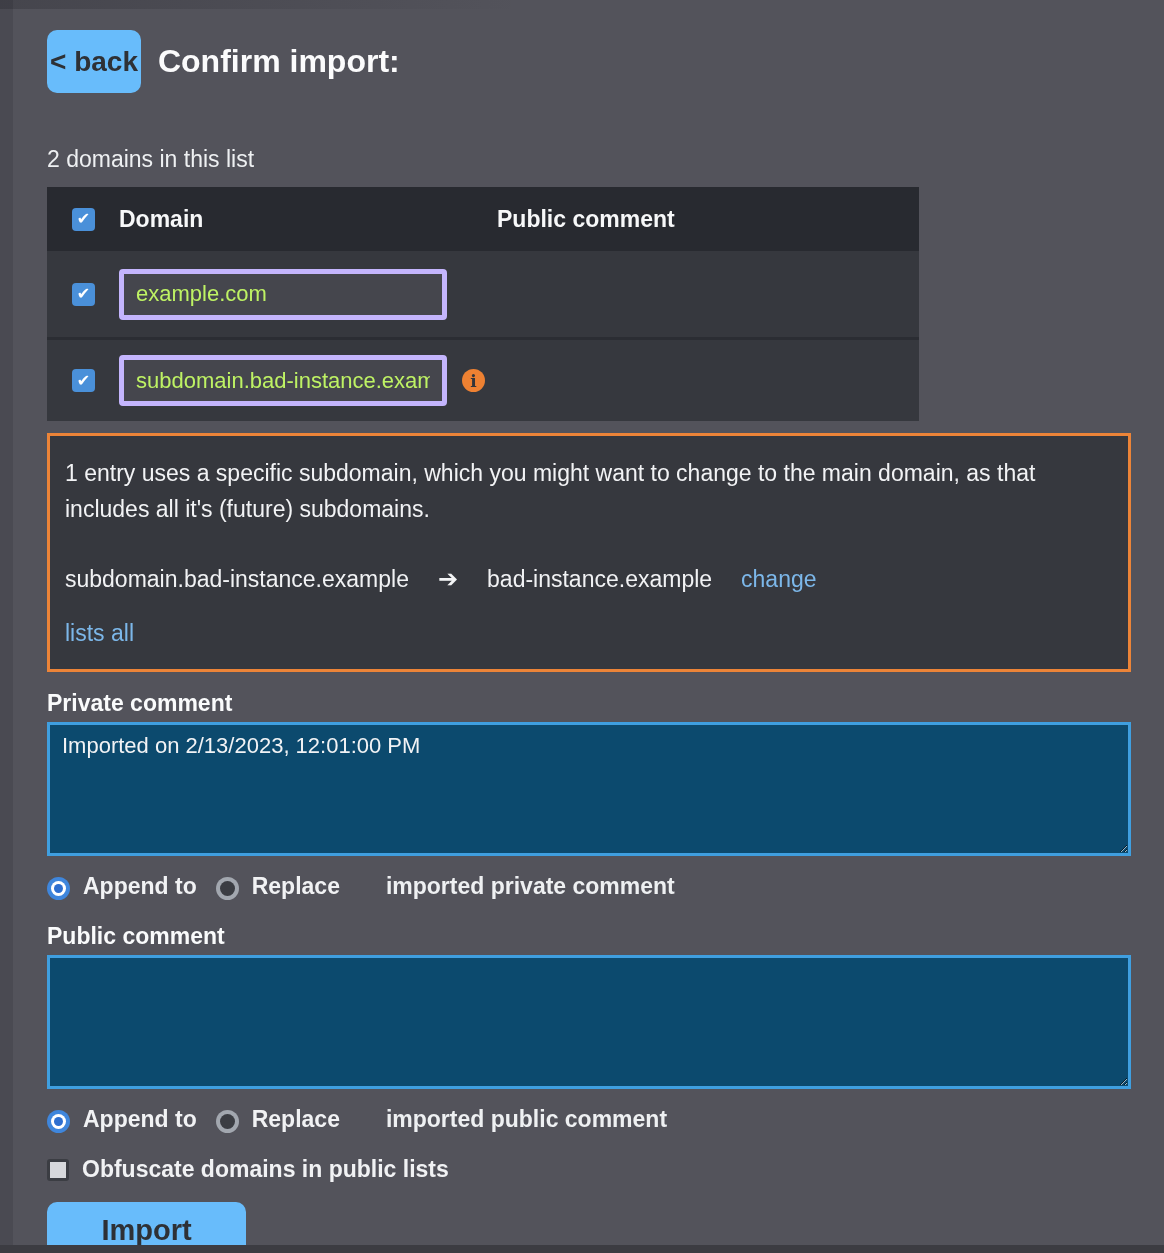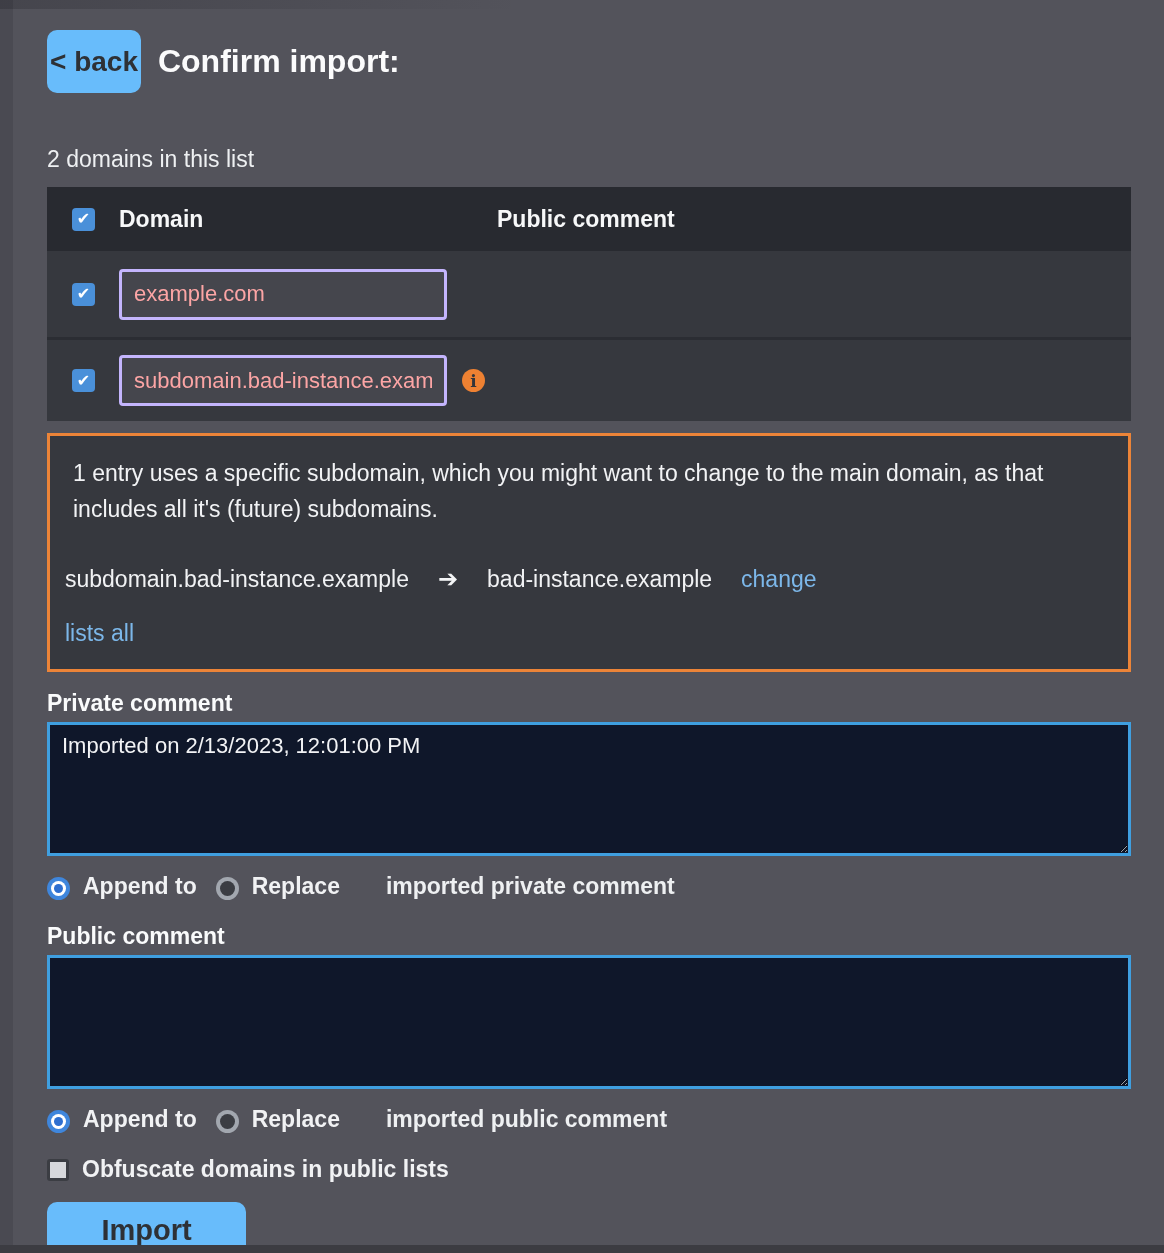--- a/index.html
+++ b/index.html
@@ -22,68 +22,68 @@
   .btn-back {
     background:#68bcfb; color:#2e3136; border:none; border-radius:10px;
     font-family:inherit; font-size:28px; font-weight:bold;
     height:63px; padding:0 3px; cursor:pointer;
   }
   .page-title { font-size:32px; font-weight:bold; color:#fbfbfc; }
 
   .summary { margin-top:53px; font-size:23px; color:#eef0f2; }
 
   
-  .dtable { margin-top:14px; width:1084px; }
+  .dtable { margin-top:14px; width:872px; }
   .thead, .trow { display:grid; grid-template-columns:72px 378px 1fr; align-items:center; }
   .thead { background:#282a30; height:64px; font-weight:bold; font-size:23px; color:#f7f8f9; }
   .tbody { background:#36383e; }
   .trow-1 { height:86px; }
   .trow-2 { height:81px; }
   .row-sep { height:3px; background:#2b2d33; }
   .cb-cell { padding-left:25px; }
 
   .checkbox {
     width:23px; height:23px; border-radius:4px; background:#4a90d9;
     display:flex; align-items:center; justify-content:center; cursor:pointer;
   }
   .checkbox::after { content:"✔"; color:#ffffff; font-size:16px; font-weight:bold; line-height:1; }
   .checkbox.unchecked { background:#d7d8dc; border:3px solid #3b3d43; width:22px; height:22px; border-radius:3px; }
   .checkbox.unchecked::after { content:""; }
 
   .domain-cell { display:flex; align-items:center; gap:15px; }
   .domain-input {
-    width:328px; height:51px; background:#45464d; color:#fca5a5;
-    border:3px solid #c4b5fd; border-radius:4px;
+    width:328px; height:51px; background:#45464d; color:#bef264;
+    border:5px solid #c4b5fd; border-radius:4px;
     font-family:inherit; font-size:22px; padding:0 12px;
     white-space:nowrap; overflow:hidden;
   }
   .info-icon {
     width:23px; height:23px; border-radius:50%; background:#ee8132;
     color:#33353b; display:flex; align-items:center; justify-content:center;
     font-family:"DejaVu Serif", serif; font-weight:bold; font-size:17px; cursor:pointer;
     flex:0 0 auto;
   }
 
   
   .warning-box {
     margin-top:12px; width:1084px; background:#36383e;
     border:3px solid #ec8438; padding:19px 40px 22px 15px;
   }
-  .warning-message { font-size:23px; line-height:36px; color:#f2f3f5; max-width:1030px;margin-left:8px; }
+  .warning-message { font-size:23px; line-height:36px; color:#f2f3f5; max-width:1030px; }
   .mapping-row { margin-top:38px; display:flex; align-items:center; gap:29px; font-size:23px; }
   .arrow-glyph { font-size:24px; color:#f4f5f6; }
   .link { color:#7cb7e9; cursor:pointer; text-decoration:none; }
   .change-all { margin-top:27px; font-size:23px; }
 
   
   .field-label { margin-top:18px; font-size:23px; font-weight:bold; color:#fafbfc; }
   .field-label.public { margin-top:23px; }
   .comment-textarea {
     display:block; margin-top:5px; width:1084px; height:134px;
-    background:#0f172a; color:#f2f3f5; border:3px solid #3f9fe0;
+    background:#0c4a6e; color:#f2f3f5; border:3px solid #3f9fe0;
     font-family:inherit; font-size:22px; padding:8px 12px;
     resize:vertical; border-radius:0;
   }
 
   .radio-row { margin-top:17px; display:flex; align-items:flex-end; font-size:23px; }
   .radio {
     width:23px; height:23px; border-radius:50%; background:#a2a7af;
     display:flex; align-items:center; justify-content:center; cursor:pointer; flex:0 0 auto;
   }
   .radio .mid { width:15px; height:15px; border-radius:50%; background:#3b3d43; display:flex; align-items:center; justify-content:center; }

